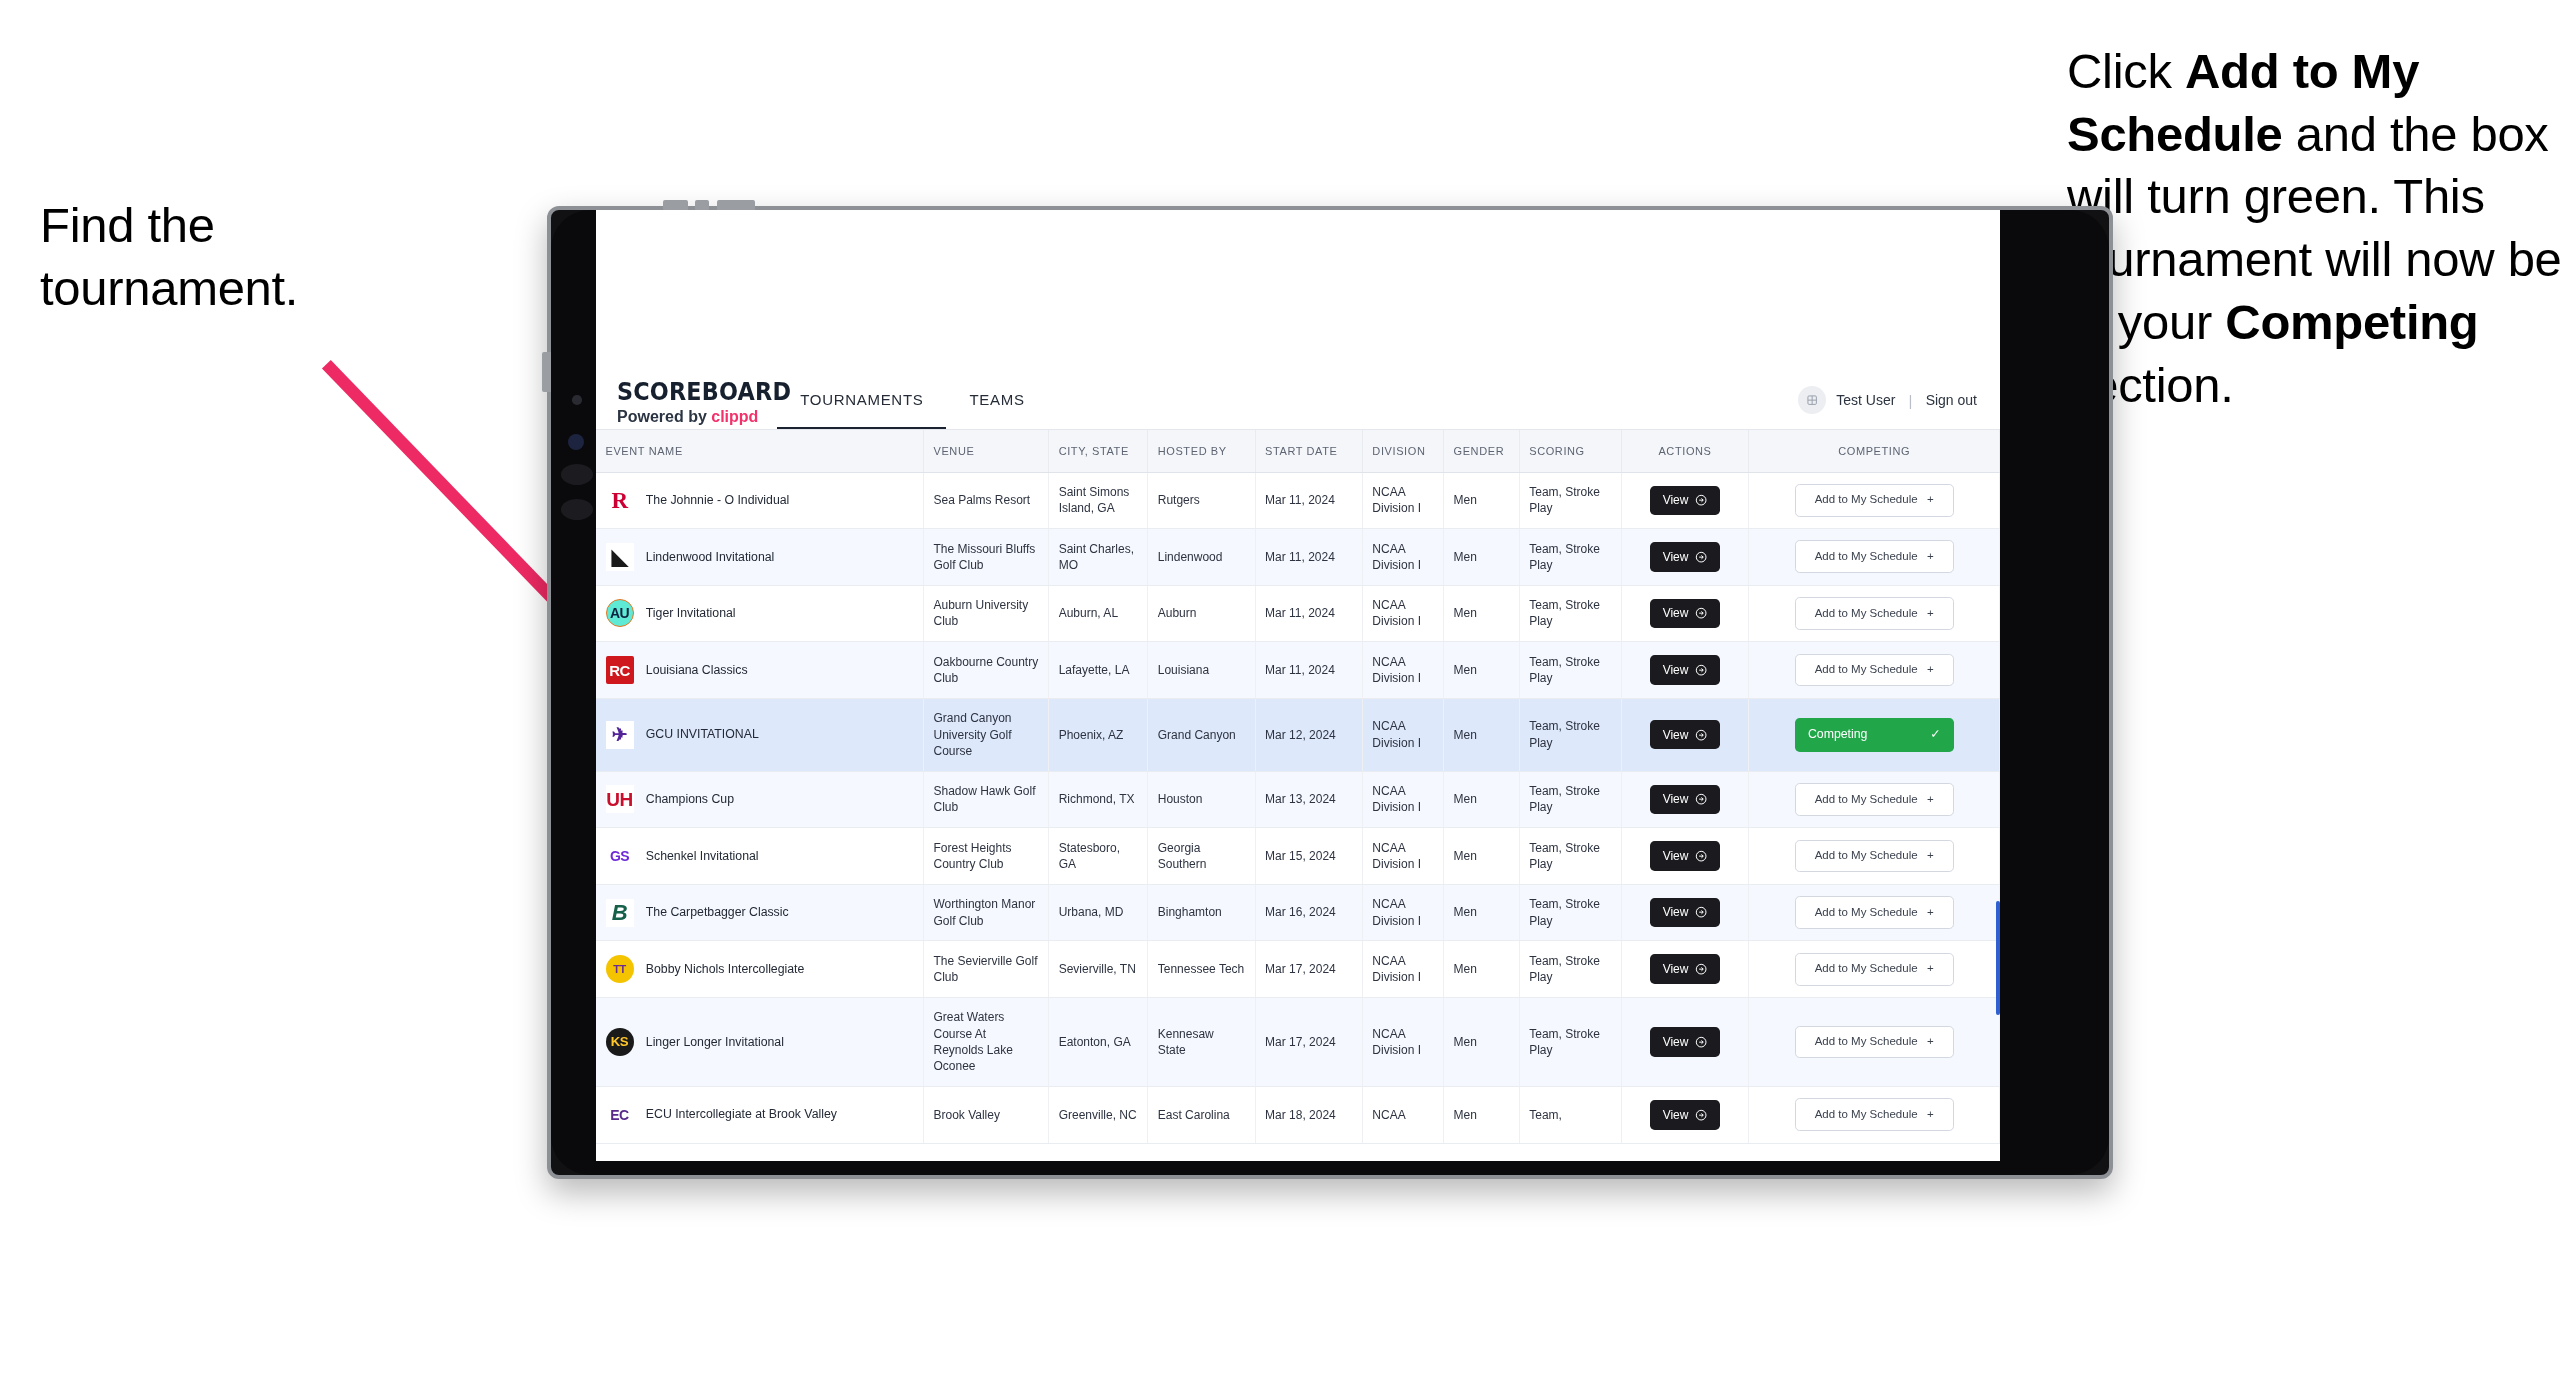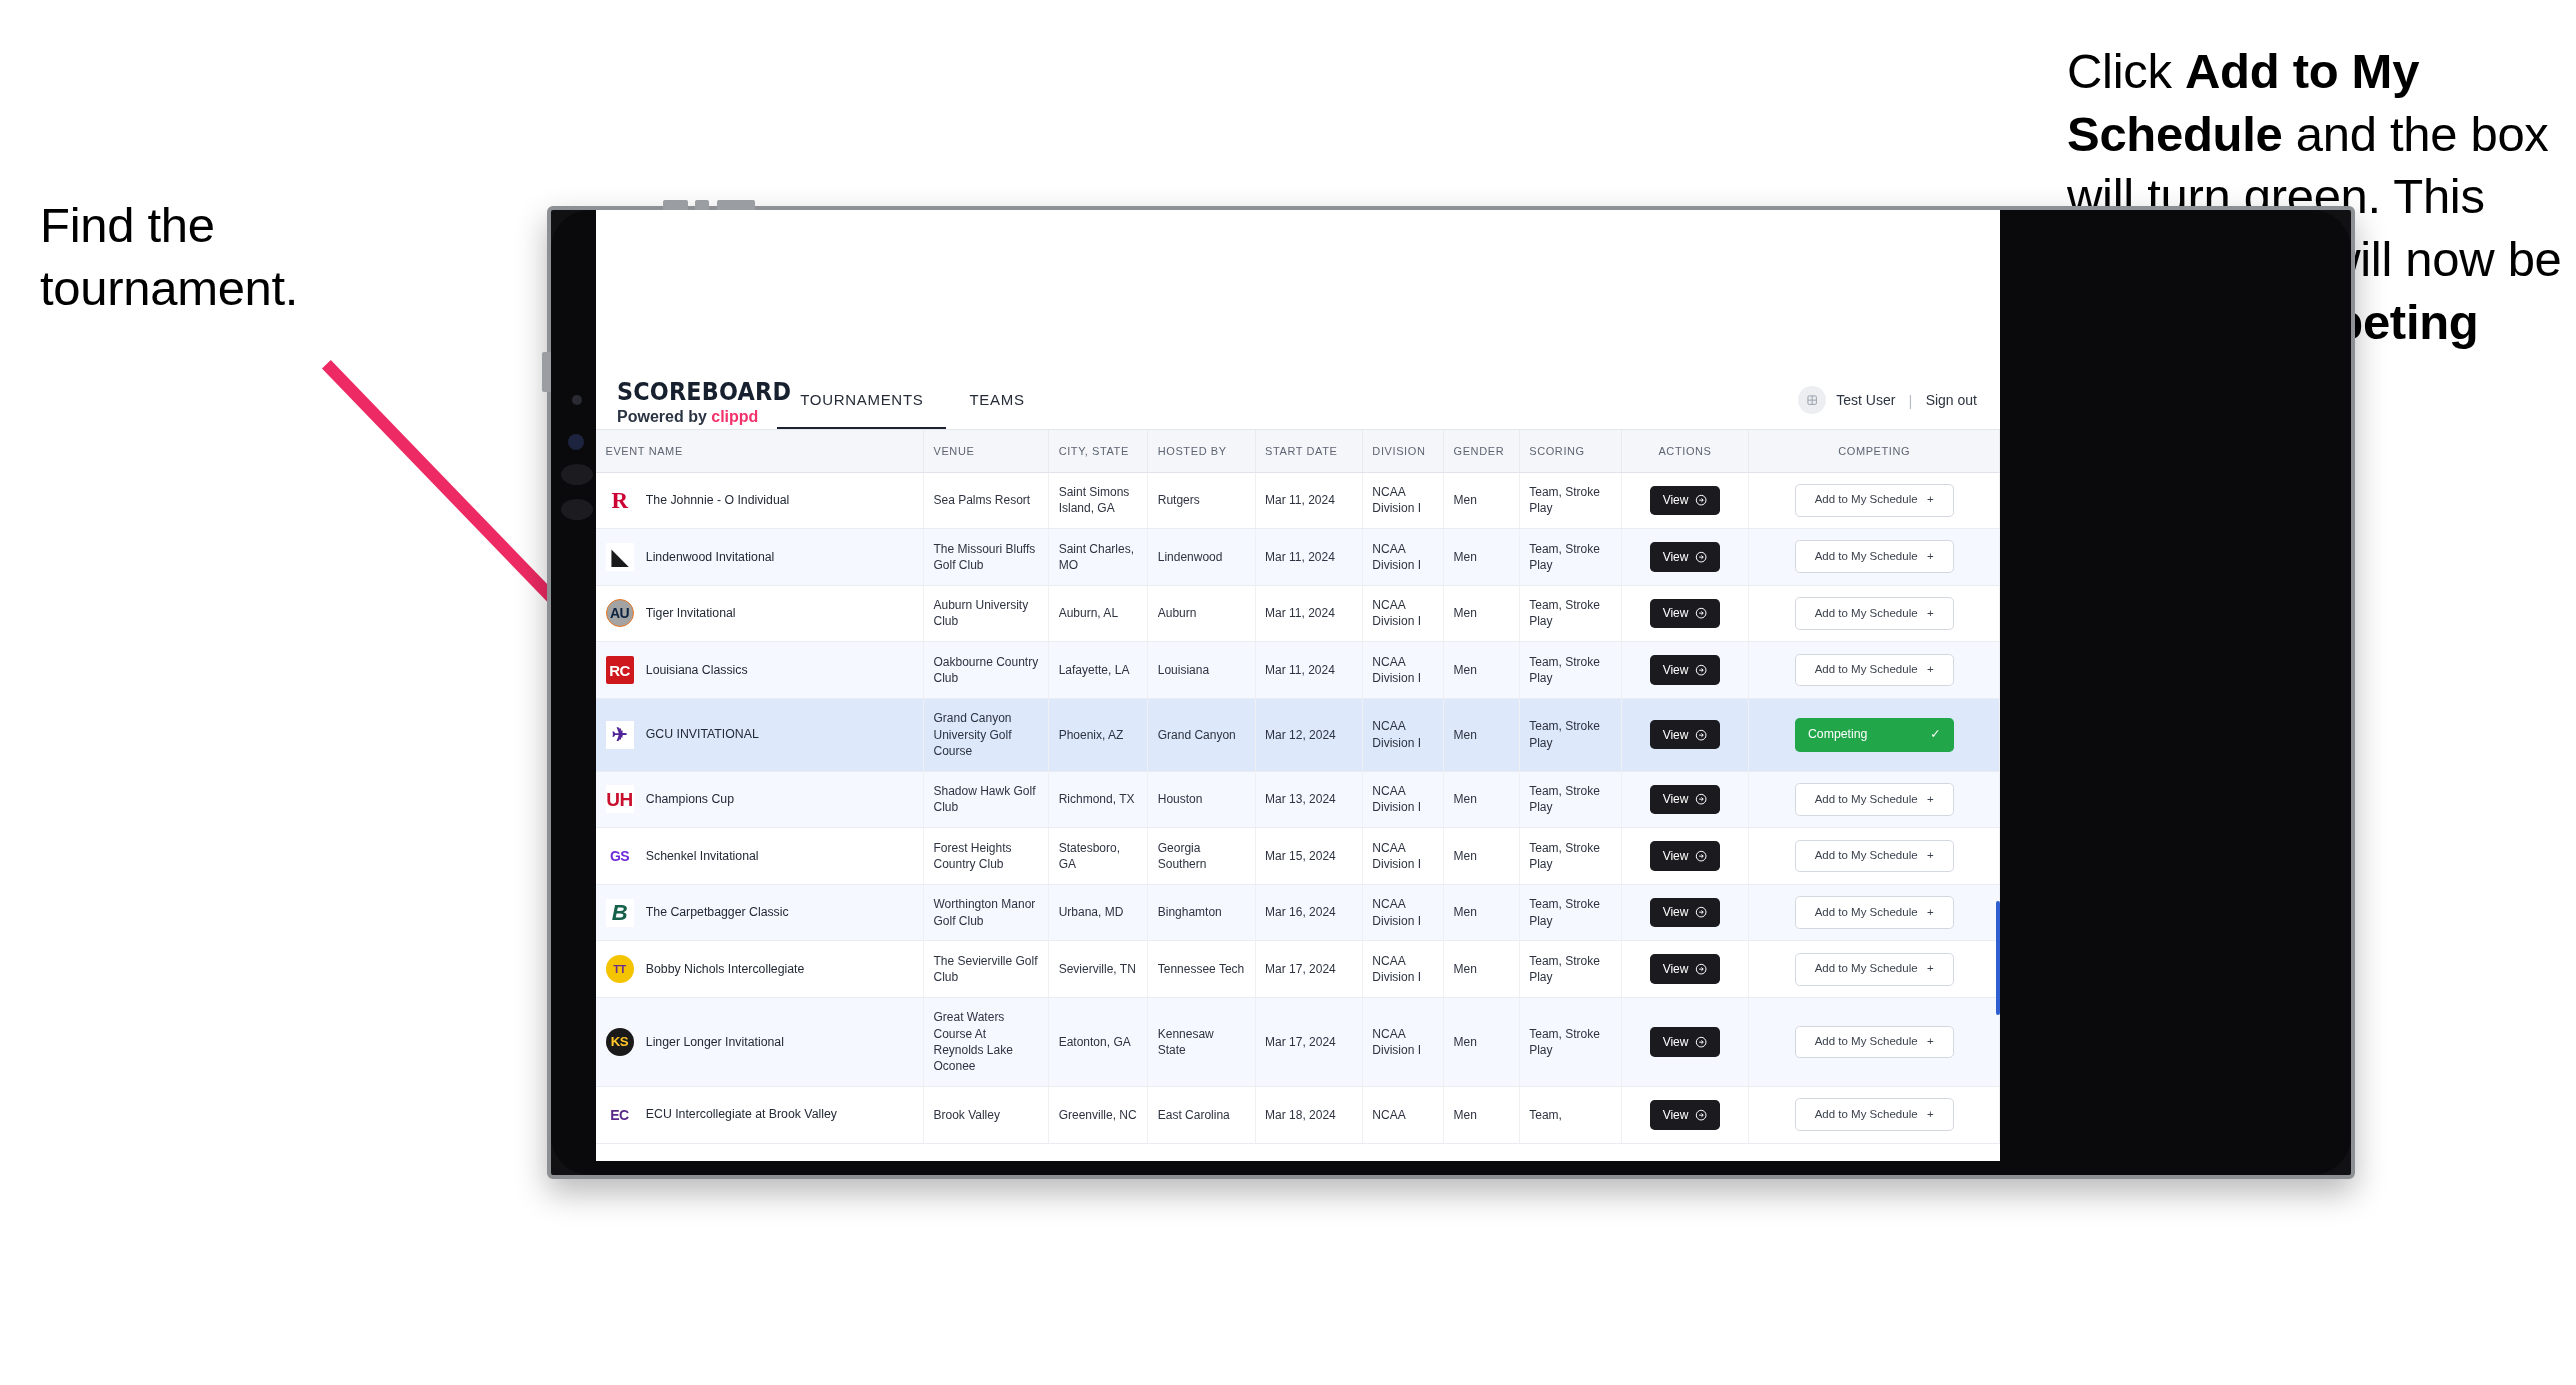--- a/index.html
+++ b/index.html
@@ -23,23 +23,23 @@
   .annot b { font-weight: 700; }
   #annot-left  { left: 40px;  top: 194px;  width: 397px; font-size: 49px; }
   #annot-right { left: 2067px; top: 40px;  width: 511px; font-size: 49px; }
 
   .arrow-svg { position: absolute; left: 0; top: 0; width: 2576px; height: 1386px; pointer-events: none; }
 
   
   .tablet {
     position: absolute;
     left: 547px; top: 206px;
-    width: 1808px; height: 973px;
+    width: 1566px; height: 973px;
     background: #111113;
-    border-radius: 6px;
+    border-radius: 12px;
     border: 4.7px solid #8d9095;
     box-shadow: 0 13.2px 32px rgba(0,0,0,0.28);
   }
   .tablet-inner {
     position: absolute; inset: 0;
     border-radius: 39px;
     background: #0a0a0c;
     overflow: hidden;
   }
   .btn-volume {
@@ -302,21 +302,21 @@
                     </span></td>
                   <td class="ctr"><span class="btn-add">
                       <span>Add to My Schedule</span>
                       <span>+</span>
                     </span></td>
                 </tr>
                 <tr>
                   <td>
                     <div class="event-cell">
                       <span class="logo">
-                        <span style="display: flex; align-items: center; justify-content: center; width: 28px; height: 28px; font-size: 14px; font-weight: 900; color: rgb(12, 35, 64); background: #a3a3a3; line-height: 1; letter-spacing: -0.5px; border: 1.9px solid rgb(232, 119, 34); border-radius: 50%; text-align: center;">AU</span>
+                        <span style="display: flex; align-items: center; justify-content: center; width: 28px; height: 28px; font-size: 14px; font-weight: 900; color: rgb(12, 35, 64); background: #5eead4; line-height: 1; letter-spacing: -0.5px; border: 1.9px solid rgb(232, 119, 34); border-radius: 50%; text-align: center;">AU</span>
                       </span>
                       <span class="event-name">Tiger Invitational</span>
                     </div>
                   </td>
                   <td>Auburn University Club</td>
                   <td>Auburn, AL</td>
                   <td>Auburn</td>
                   <td>Mar 11, 2024</td>
                   <td>NCAA Division I</td>
                   <td>Men</td>

